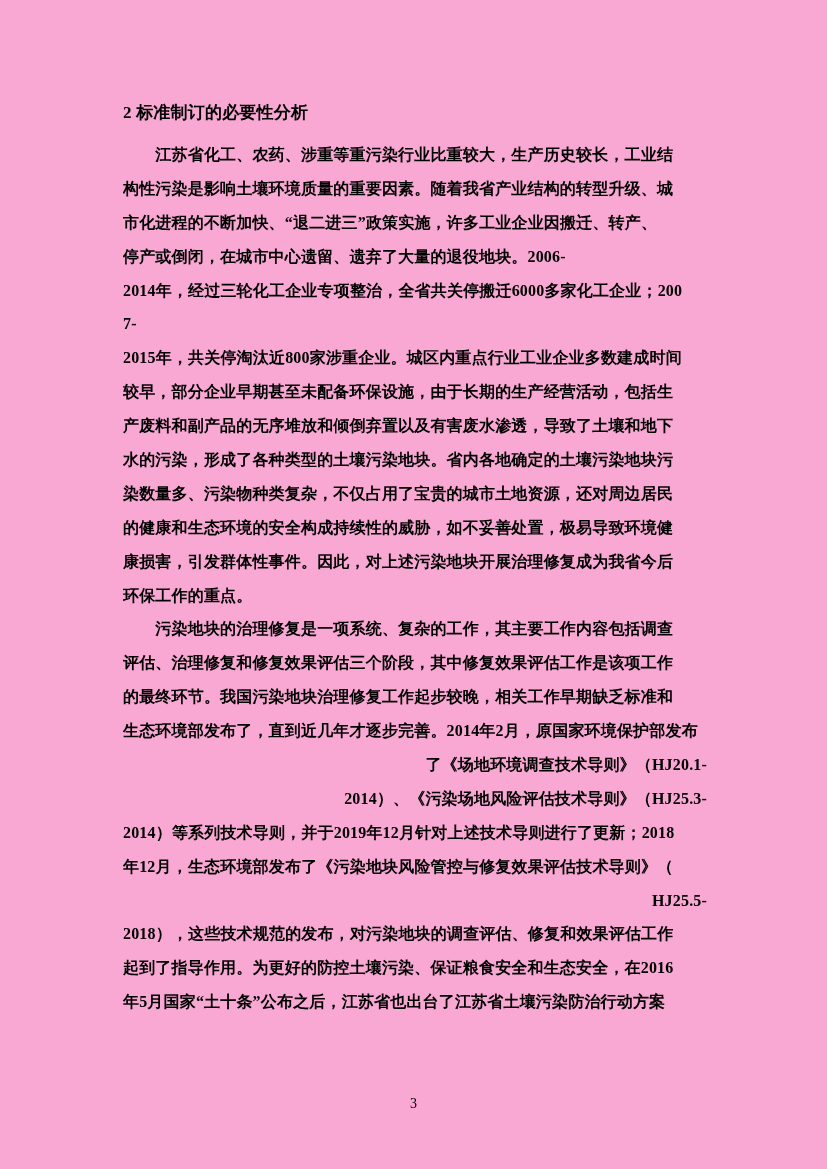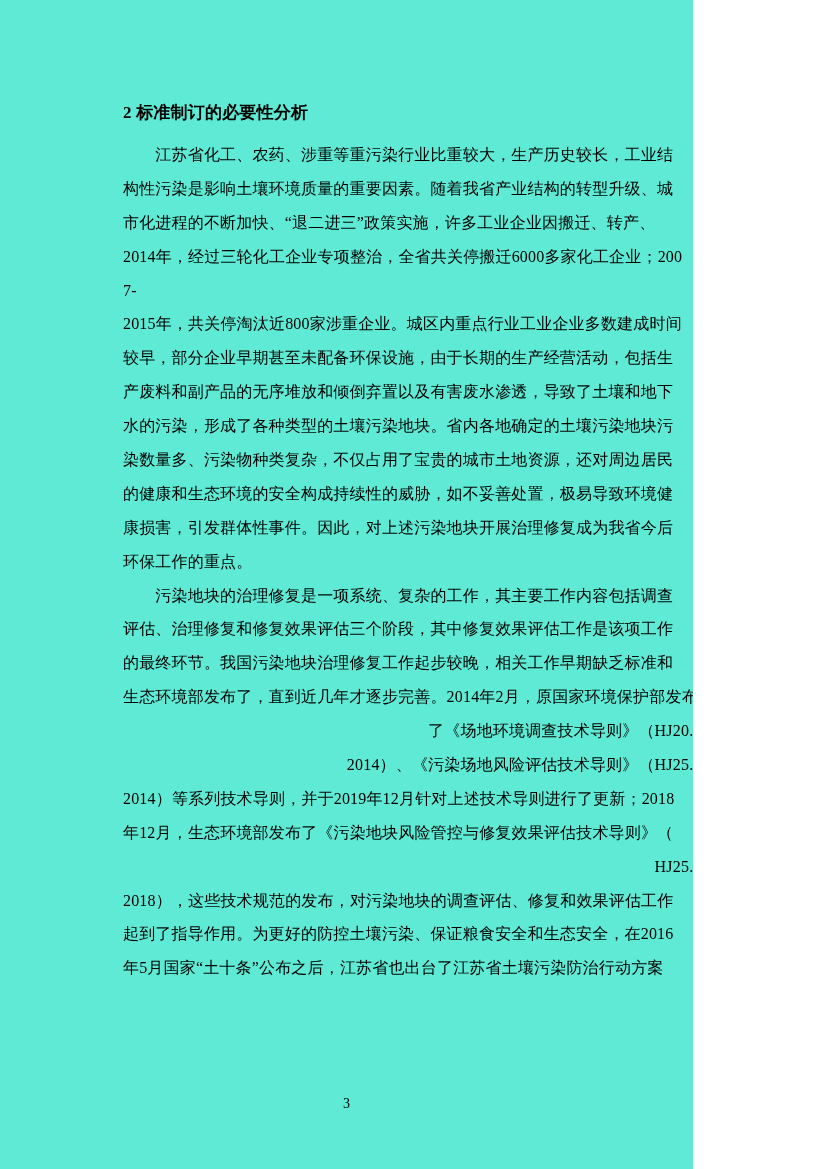--- a/index.html
+++ b/index.html
@@ -2,23 +2,23 @@
 <html><head>
 <meta charset="utf-8">
 <style>
   html, body {
     margin: 0;
     padding: 0;
     background: #ffffff;
   }
   .page {
     position: relative;
-    width: 693px;
+    width: 827px;
     height: 1169px;
-    background: #5eead4;
+    background: #f9a8d4;
     overflow: hidden;
     font-family: "Liberation Serif", "DejaVu Serif", serif;
     color: #000000;
   }
   .content {
     position: absolute;
     top: 98px;
     left: 123px;
     width: 584px;
   }
@@ -31,20 +31,21 @@
   }
   .body-lines {
     font-size: 16px;
     letter-spacing: 0.18px;
   }
   .line {
     height: 33.9px;
     line-height: 33.9px;
     white-space: pre;
     overflow: hidden;
+    font-weight: bold;
   }
   .line.split {
     display: flex;
     justify-content: flex-end;
   }
   .footer {
     position: absolute;
     bottom: 56px;
     left: 0;
     right: 0;
@@ -56,20 +57,21 @@
 </head>
 <body>
 
 <div class="page">
   <div class="content">
     <h1 class="heading">2 标准制订的必要性分析</h1>
     <div class="body-lines" id="body-lines">
         <div class="line"><span>　　江苏省化工、农药、涉重等重污染行业比重较大，生产历史较长，工业结</span></div>
         <div class="line"><span>构性污染是影响土壤环境质量的重要因素。随着我省产业结构的转型升级、城</span></div>
         <div class="line"><span>市化进程的不断加快、“退二进三”政策实施，许多工业企业因搬迁、转产、</span></div>
+        <div class="line"><span>停产或倒闭，在城市中心遗留、遗弃了大量的退役地块。2006-</span></div>
         <div class="line"><span>2014年，经过三轮化工企业专项整治，全省共关停搬迁6000多家化工企业；200</span></div>
         <div class="line"><span>7-</span></div>
         <div class="line"><span>2015年，共关停淘汰近800家涉重企业。城区内重点行业工业企业多数建成时间</span></div>
         <div class="line"><span>较早，部分企业早期甚至未配备环保设施，由于长期的生产经营活动，包括生</span></div>
         <div class="line"><span>产废料和副产品的无序堆放和倾倒弃置以及有害废水渗透，导致了土壤和地下</span></div>
         <div class="line"><span>水的污染，形成了各种类型的土壤污染地块。省内各地确定的土壤污染地块污</span></div>
         <div class="line"><span>染数量多、污染物种类复杂，不仅占用了宝贵的城市土地资源，还对周边居民</span></div>
         <div class="line"><span>的健康和生态环境的安全构成持续性的威胁，如不妥善处置，极易导致环境健</span></div>
         <div class="line"><span>康损害，引发群体性事件。因此，对上述污染地块开展治理修复成为我省今后</span></div>
         <div class="line"><span>环保工作的重点。</span></div>

